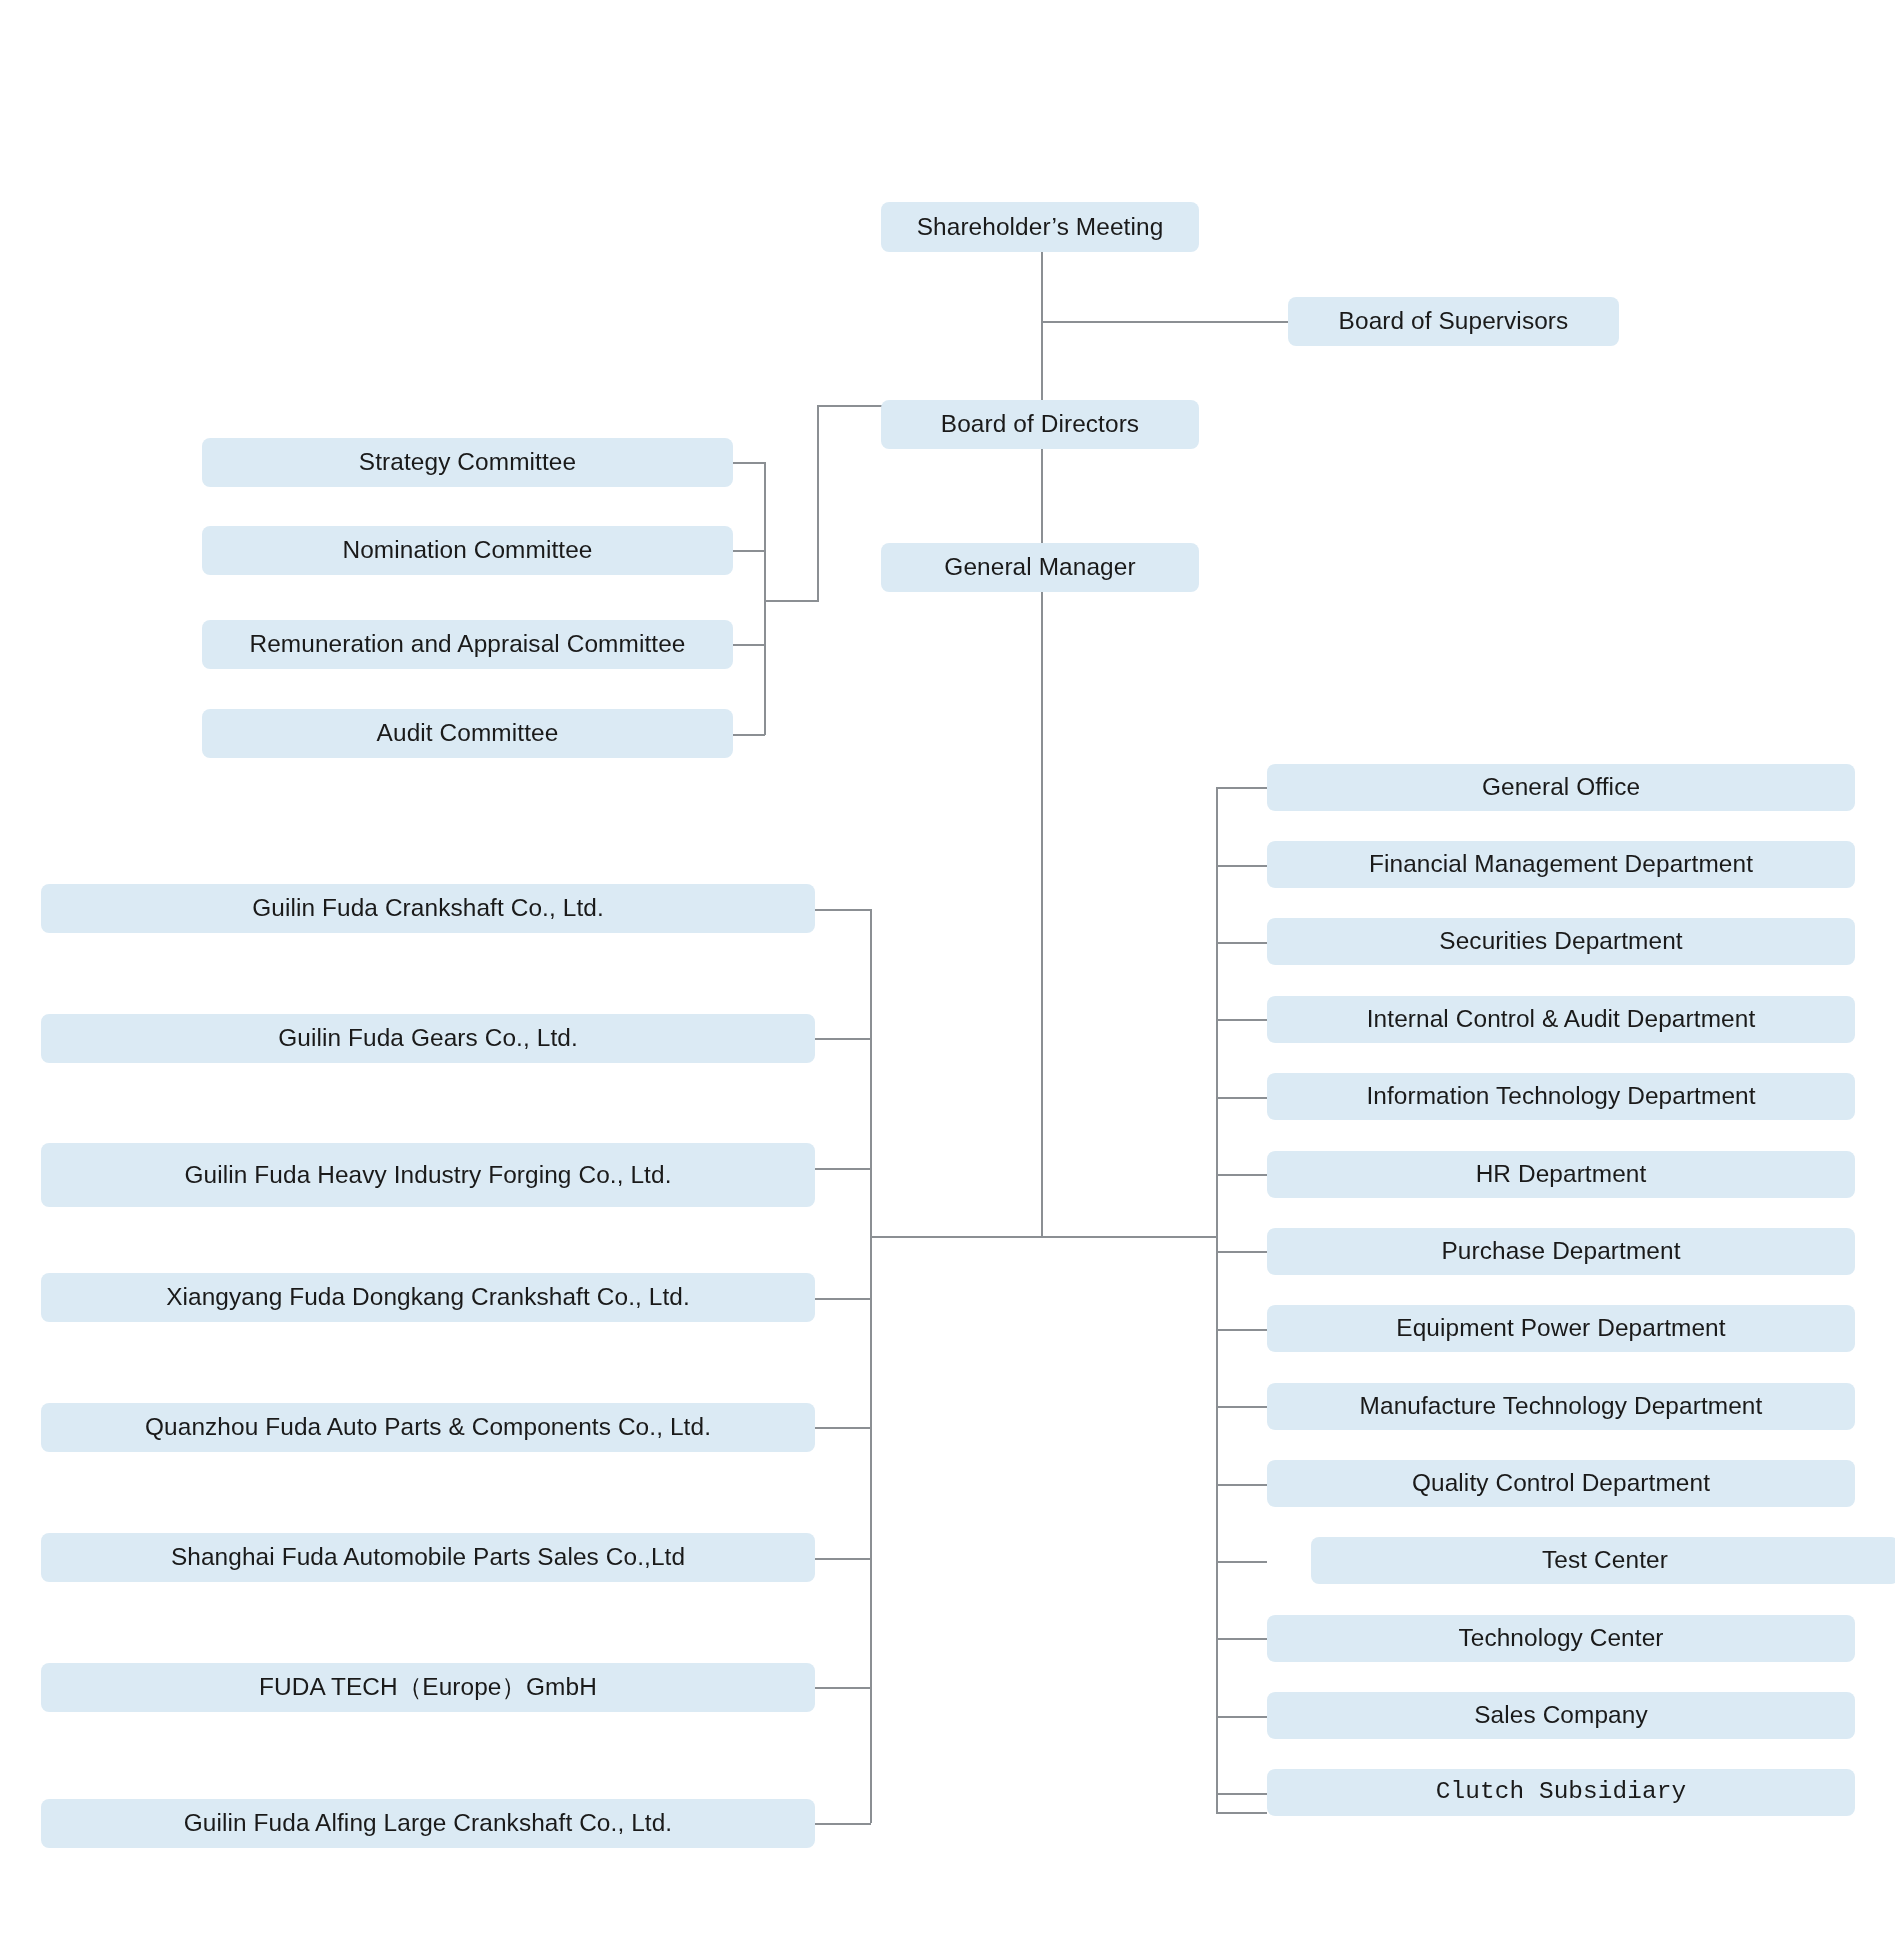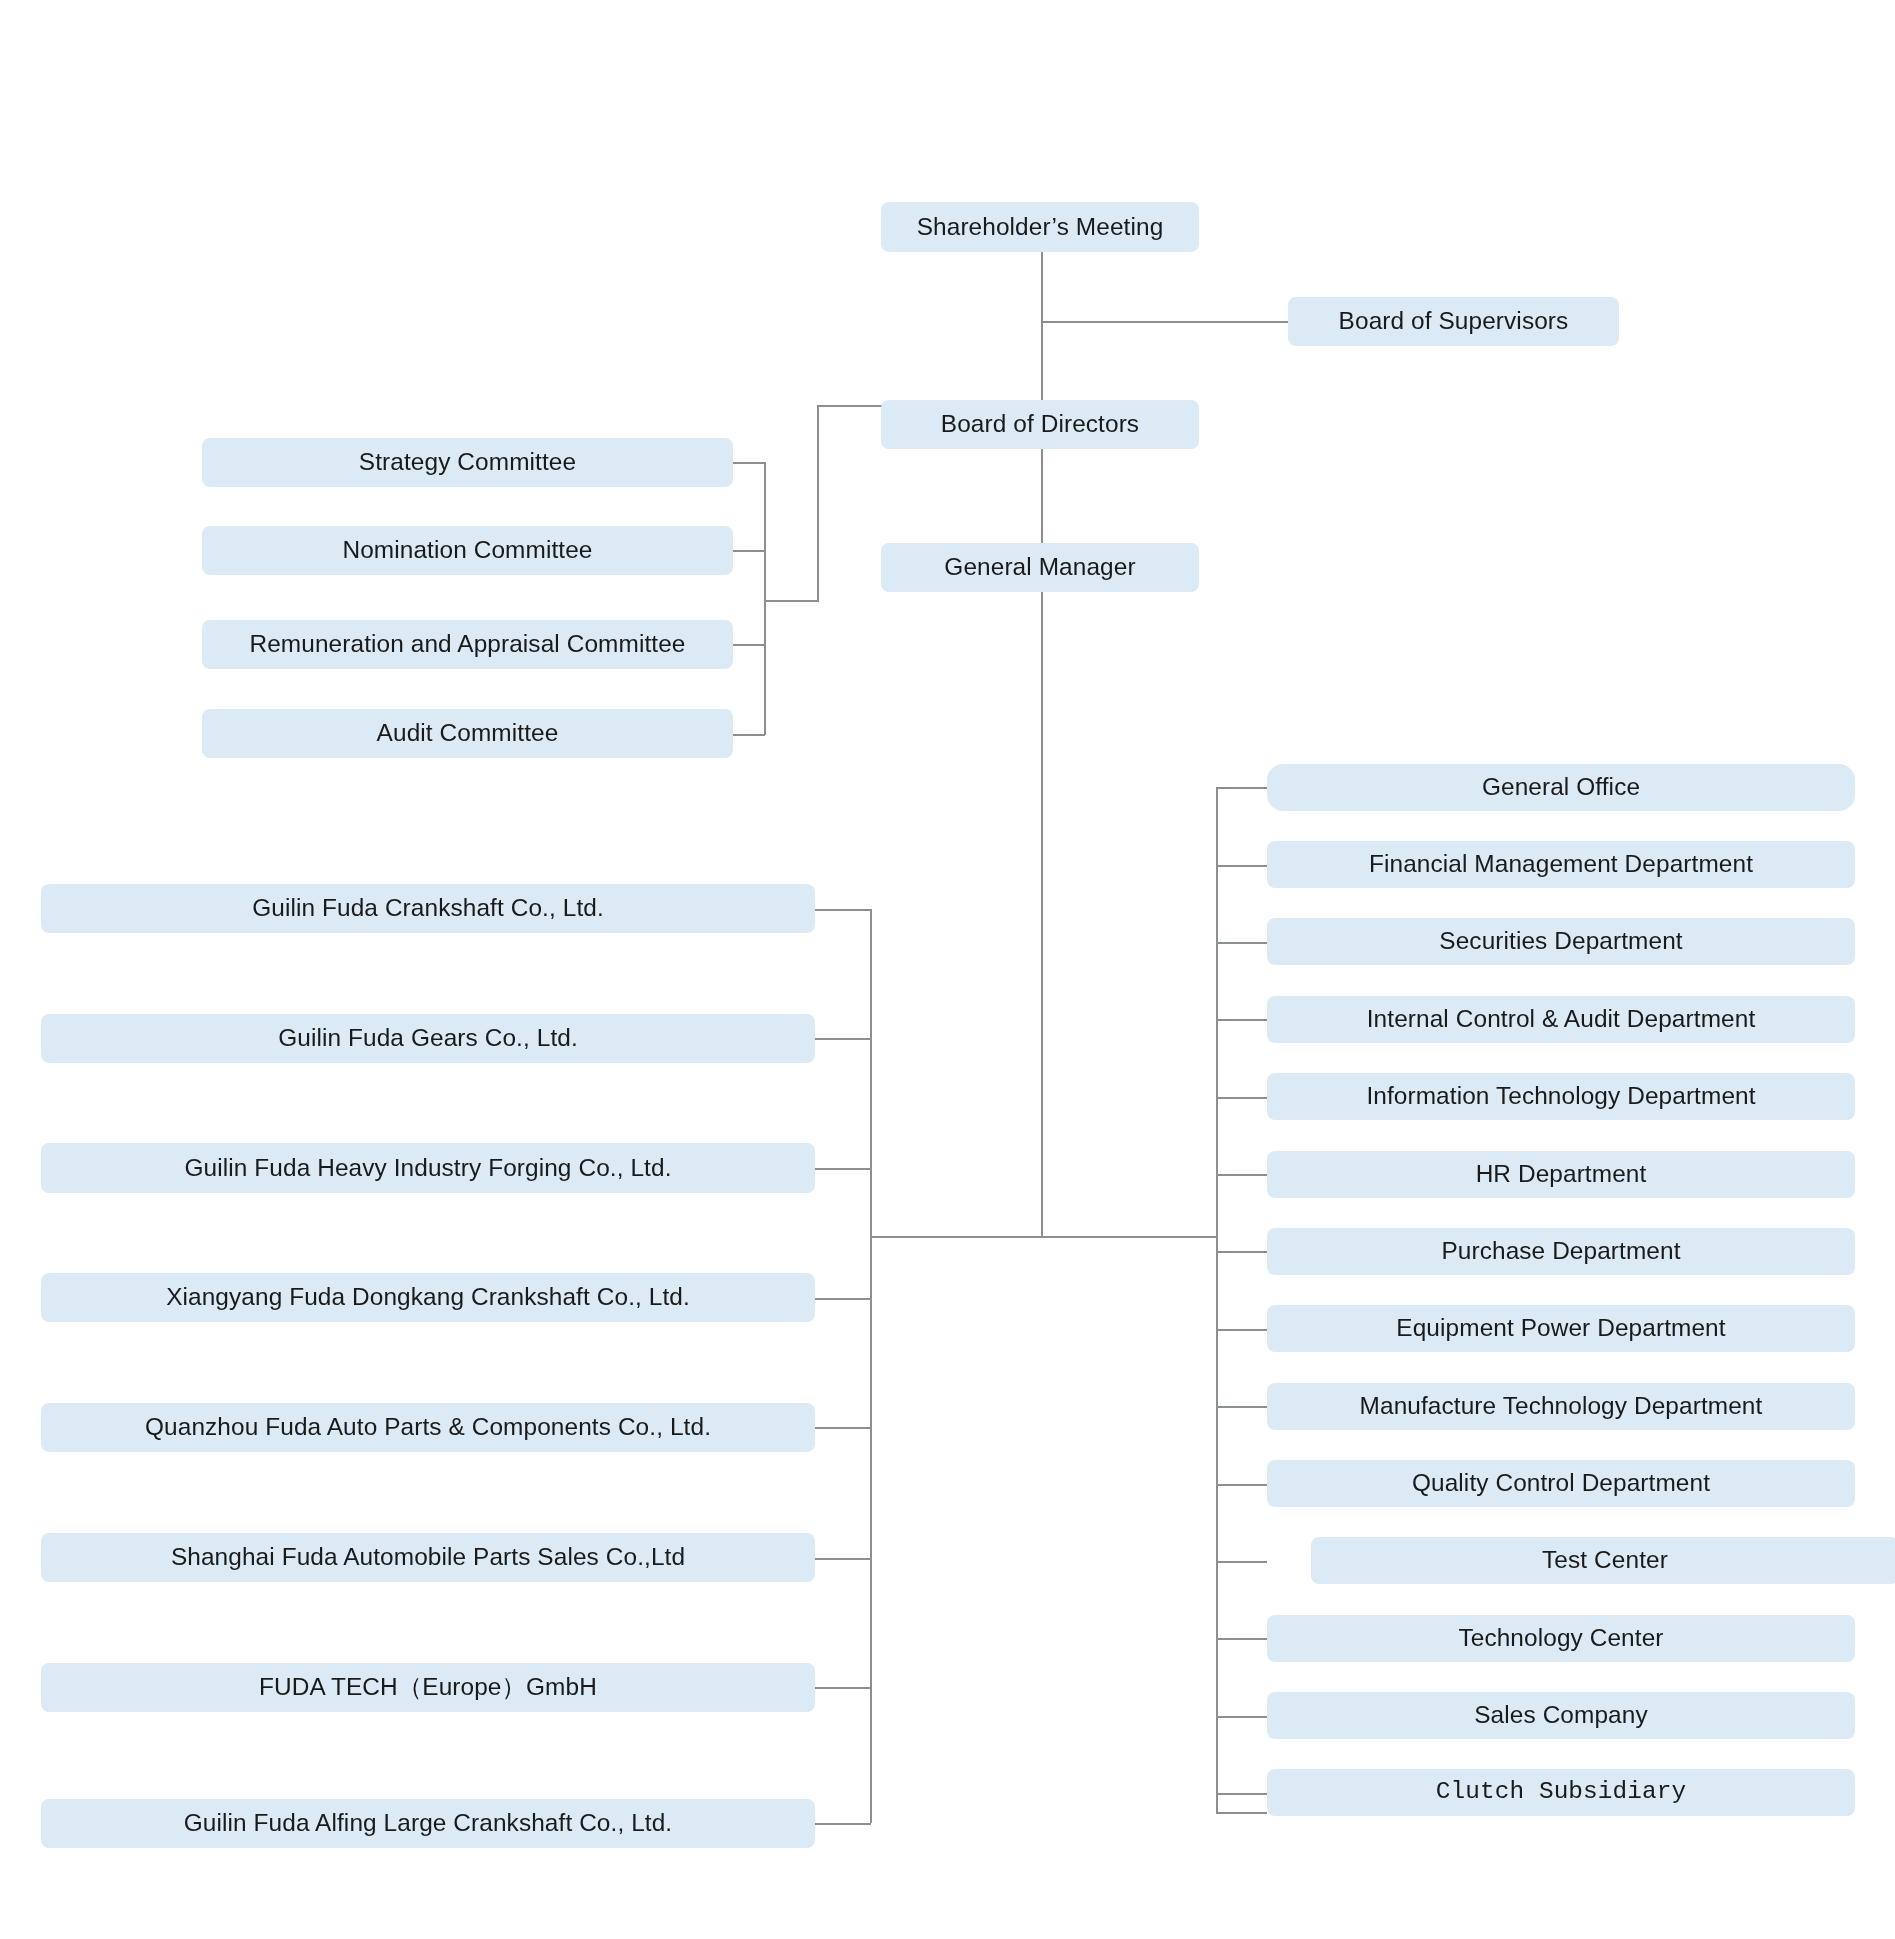--- a/index.html
+++ b/index.html
@@ -99,28 +99,28 @@
 
   <div class="node" style="left:881px; top:543px; width:318px; height:49px;">General Manager</div>
 
   <div class="node" style="left:202px; top:438px; width:531px; height:49px;">Strategy Committee</div>
   <div class="node" style="left:202px; top:526px; width:531px; height:49px;">Nomination Committee</div>
   <div class="node" style="left:202px; top:620px; width:531px; height:49px;">Remuneration and Appraisal Committee</div>
   <div class="node" style="left:202px; top:709px; width:531px; height:49px;">Audit Committee</div>
 
   <div class="node" style="left:41px; top:884px; width:774px; height:49px;">Guilin Fuda Crankshaft Co., Ltd.</div>
   <div class="node" style="left:41px; top:1014px; width:774px; height:49px;">Guilin Fuda Gears Co., Ltd.</div>
-  <div class="node" style="left:41px; top:1143px; width:774px; height:50px;">Guilin Fuda Heavy Industry Forging Co., Ltd.</div>
+  <div class="node" style="left:41px; top:1143px; width:774px; height:64px;">Guilin Fuda Heavy Industry Forging Co., Ltd.</div>
   <div class="node" style="left:41px; top:1403px; width:774px; height:49px;">Quanzhou Fuda Auto Parts &amp; Components Co., Ltd.</div>
   <div class="node" style="left:41px; top:1273px; width:774px; height:49px;">Xiangyang Fuda Dongkang Crankshaft Co., Ltd.</div>
   <div class="node" style="left:41px; top:1533px; width:774px; height:49px;">Shanghai Fuda Automobile Parts Sales Co.,Ltd</div>
   <div class="node" style="left:41px; top:1663px; width:774px; height:49px;">FUDA TECH（Europe）GmbH</div>
   <div class="node" style="left:41px; top:1799px; width:774px; height:49px;">Guilin Fuda Alfing Large Crankshaft Co., Ltd.</div>
 
-  <div class="node" style="left:1267px; top:764px; width:588px; height:47px;border-radius:16px;">General Office</div>
+  <div class="node" style="left:1267px; top:764px; width:588px; height:47px;">General Office</div>
   <div class="node" style="left:1267px; top:841px; width:588px; height:47px;">Financial Management Department</div>
   <div class="node" style="left:1267px; top:918px; width:588px; height:47px;">Securities Department</div>
   <div class="node" style="left:1267px; top:996px; width:588px; height:47px;">Internal Control &amp; Audit Department</div>
   <div class="node" style="left:1267px; top:1073px; width:588px; height:47px;">Information Technology Department</div>
   <div class="node" style="left:1267px; top:1151px; width:588px; height:47px;">HR Department</div>
   <div class="node" style="left:1267px; top:1228px; width:588px; height:47px;">Purchase Department</div>
   <div class="node" style="left:1267px; top:1305px; width:588px; height:47px;">Equipment Power Department</div>
   <div class="node" style="left:1267px; top:1383px; width:588px; height:47px;">Manufacture Technology Department</div>
   <div class="node" style="left:1267px; top:1460px; width:588px; height:47px;">Quality Control Department</div>
   <div class="node" style="left:1311px; top:1537px; width:588px; height:47px;">Test Center</div>

